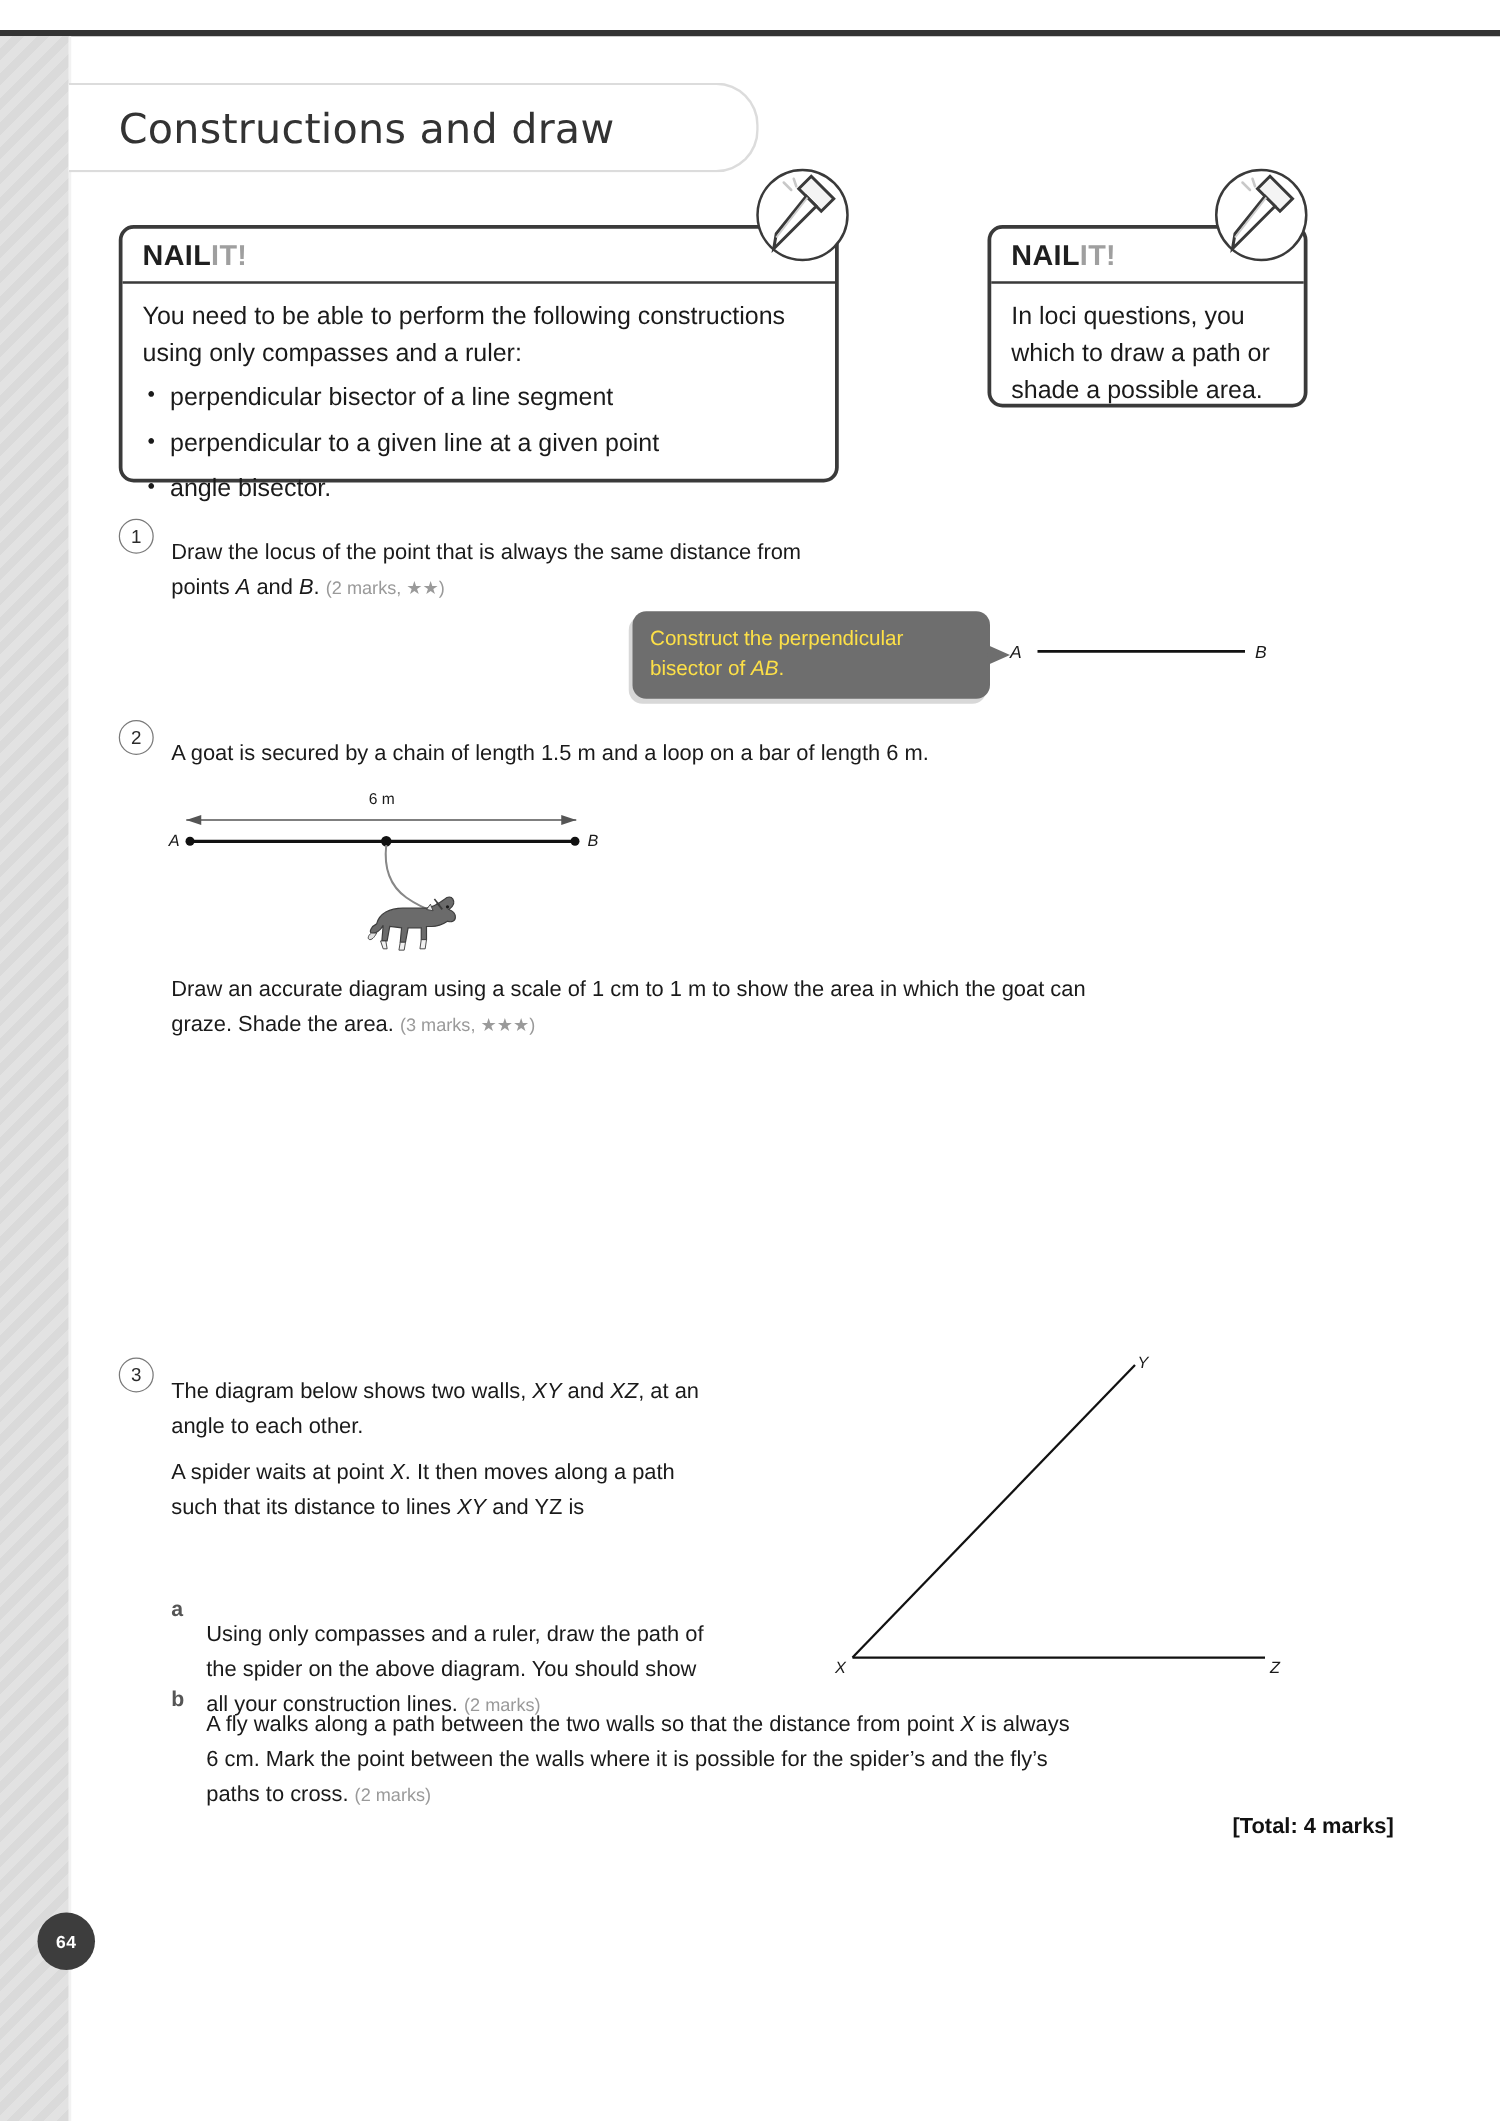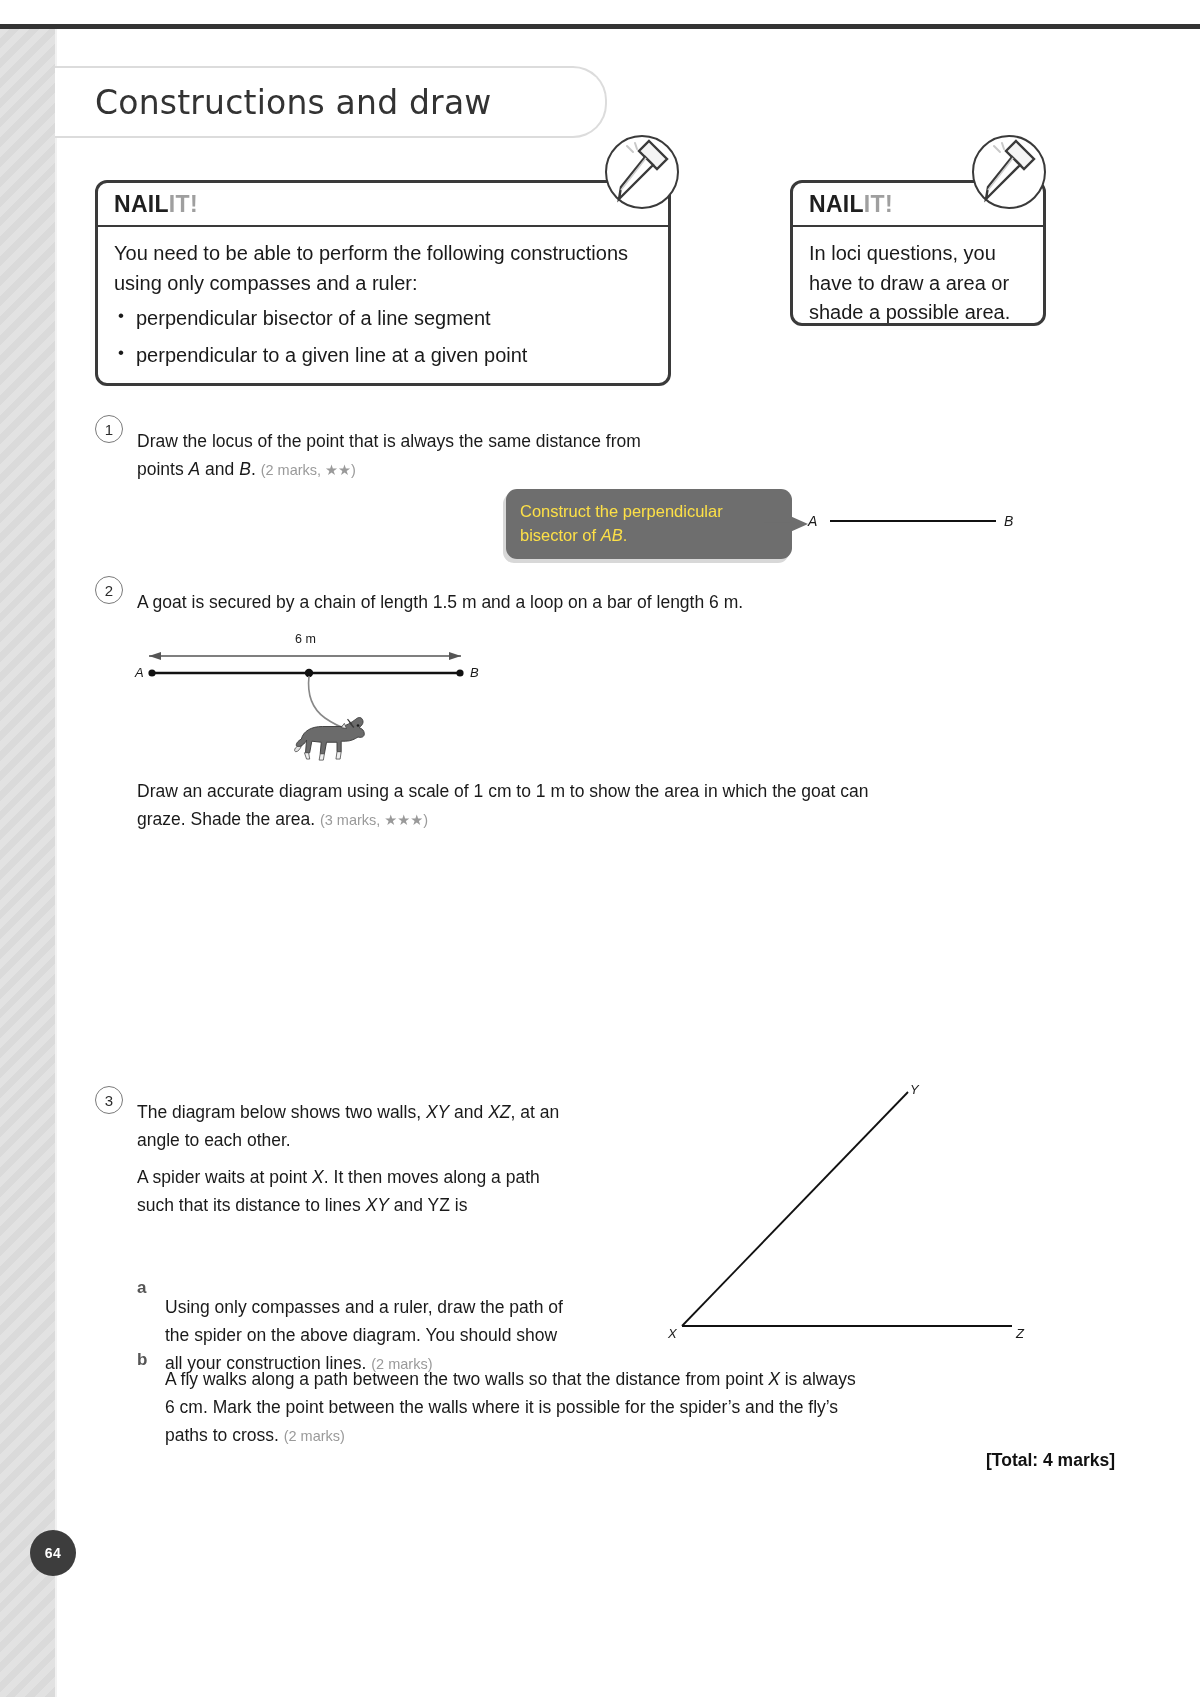--- a/index.html
+++ b/index.html
@@ -102,20 +102,21 @@
 <div class="nailbox" id="nail1">
   <div class="hdr">
     <span class="n1">NAIL</span>
       <span class="n2">IT!</span>
   </div>
   <div class="body">
     <div>You need to be able to perform the following constructions using only compasses and a ruler:</div>
     <ul>
       <li>perpendicular bisector of a line segment</li>
       <li>perpendicular to a given line at a given point</li>
+      <li>angle bisector.</li>
     </ul>
   </div>
 </div>
 
 <div class="pin" id="pin1">
   <div class="head"></div>
   <svg width="70" height="70" viewBox="0 0 70 70">
     <path d="M44 6 L62 24 L52 34 L34 16 Z" fill="#f4f4f4" stroke="#3a3a3a" stroke-width="2.4"></path>
     <path d="M40 22 L48 30 L20 58 L14 64 L16 52 Z" fill="#ffffff" stroke="#3a3a3a" stroke-width="2.4"></path>
     <line x1="41" y1="23" x2="16" y2="55" stroke="#cfcfcf" stroke-width="1.6"></line>
@@ -123,21 +124,21 @@
     <path d="M30 8 L32 14" stroke="#c8c8c8" stroke-width="2" stroke-linecap="round"></path>
   </svg>
 </div>
 
 <div class="nailbox" id="nail2">
   <div class="hdr">
     <span class="n1">NAIL</span>
       <span class="n2">IT!</span>
   </div>
   <div class="body">
-    <div>In loci questions, you have to draw a area or shade a possible area.</div>
+    <div>In loci questions, you which to draw a path or shade a possible area.</div>
   </div>
 </div>
 
 <div class="pin" id="pin2">
   <div class="head"></div>
   <svg width="70" height="70" viewBox="0 0 70 70">
     <path d="M44 6 L62 24 L52 34 L34 16 Z" fill="#f4f4f4" stroke="#3a3a3a" stroke-width="2.4"></path>
     <path d="M40 22 L48 30 L20 58 L14 64 L16 52 Z" fill="#ffffff" stroke="#3a3a3a" stroke-width="2.4"></path>
     <line x1="41" y1="23" x2="16" y2="55" stroke="#cfcfcf" stroke-width="1.6"></line>
     <path d="M22 11 L28 17" stroke="#c8c8c8" stroke-width="2" stroke-linecap="round"></path>

